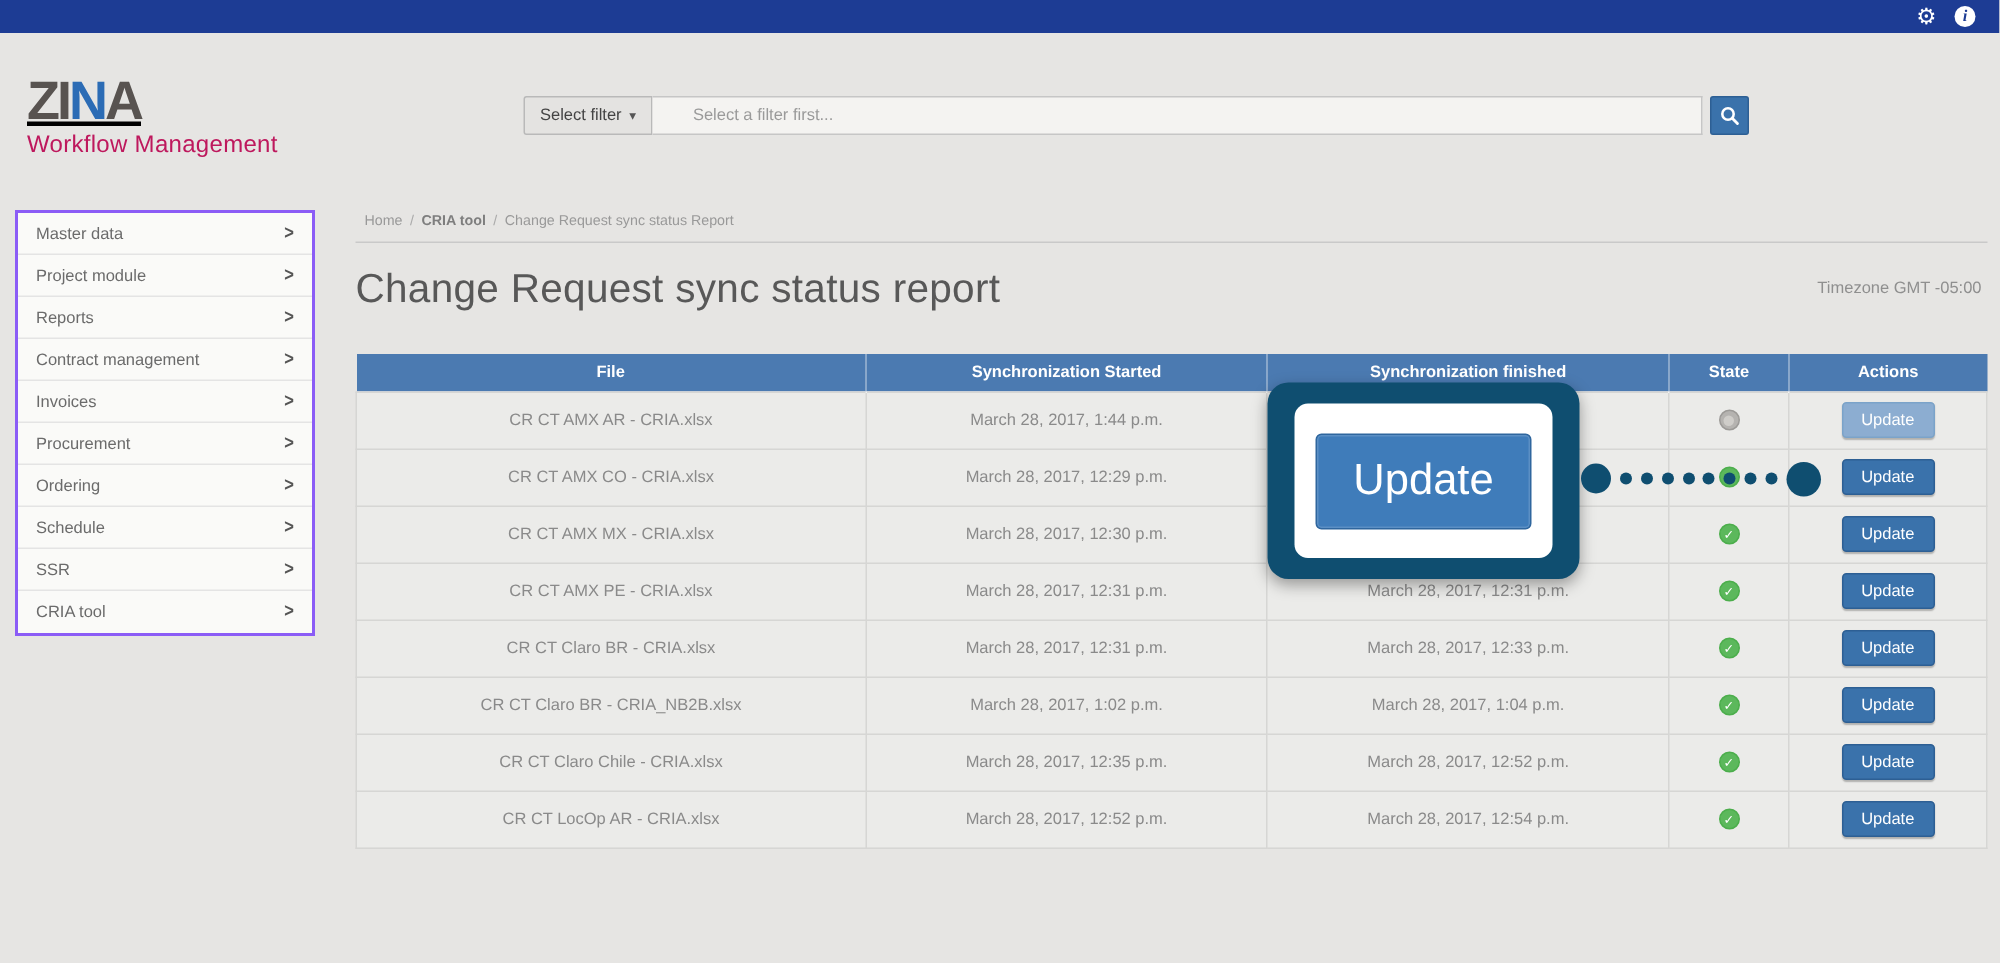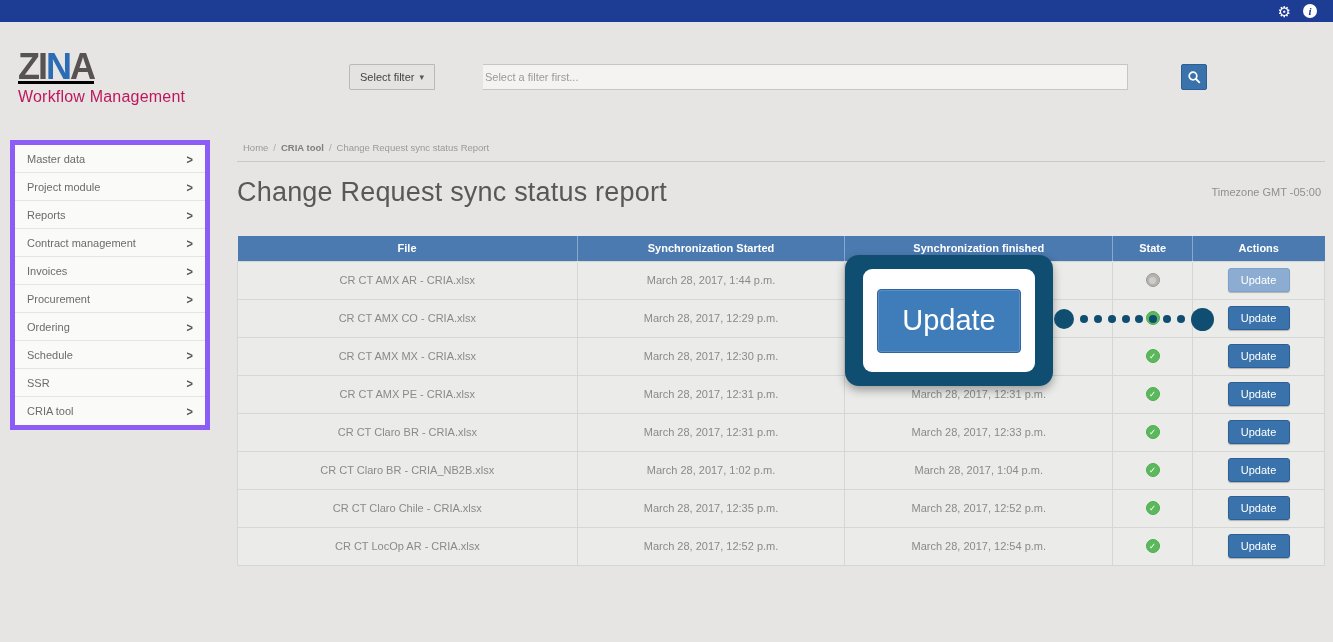--- a/index.html
+++ b/index.html
@@ -23,41 +23,41 @@
     display:flex; align-items:center; justify-content:center; cursor:pointer; border:none;
     font-family:"Liberation Serif", serif;
   }
   
   .logo { position:absolute; left:18px; top:44px; }
   .logo-word { font-size:36px; font-weight:bold; letter-spacing:-2px; line-height:46px;text-decoration:underline; }
   .lg-dark { color:#585350; }
   .lg-blue { color:#2c6cb5; }
   .logo-sub { font-size:16px; color:#be185d; margin-top:-2px; letter-spacing:0.2px; }
   
-  .filterbar { position:absolute; left:349px; top:64px; display:flex; align-items:center;gap:48px; }
+  .filterbar { position:absolute; left:349px; top:64px; display:flex; align-items:center; }
   .select-filter {
     height:26px; padding:0 10px; background:#e4e3e1; border:1px solid #b9b9b9;
     font-size:11px; color:#444; border-radius:2px 0 0 2px; cursor:pointer;
     display:flex; align-items:center; gap:5px; font-family:inherit;
   }
   .select-filter .caret { font-size:9px; color:#555; }
   .filter-input {
-    width:645px; height:26px; border:1px solid #c6c6c6; border-left:none;
-    background:#f4f3f1; padding:0 2px; font-size:11px; color:#555; font-family:inherit;
+    width:700px; height:26px; border:1px solid #c6c6c6; border-left:none;
+    background:#f4f3f1; padding:0 27px; font-size:11px; color:#555; font-family:inherit;
   }
   .filter-input::placeholder { color:#9a9a9a; }
   .search-btn {
     width:26px; height:26px; margin-left:5px; background:var(--button,#3a72ab);
     border:1px solid #2d5f94; border-radius:2px; cursor:pointer;
     display:flex; align-items:center; justify-content:center;
   }
   
   .sidebar {
     position:absolute; left:10px; top:140px; width:200px;
-    background:#fafaf8; border:5px solid #8b5cf6;
+    background:#fafaf8; border:2px solid #8b5cf6;
   }
   .sb-item {
     height:28px; padding:0 12px; display:flex; align-items:center; justify-content:space-between;
     border-bottom:1px solid #e4e4e4; cursor:pointer;
   }
   .sb-item:last-child { border-bottom:none; }
   .sb-label { font-size:11px; color:#6b6b6b; }
   .sb-chev { font-size:11px; color:#555; font-weight:bold; transform:scaleY(1.2); }
   
   .content { position:absolute; left:237px; top:136px; width:1088px; }

